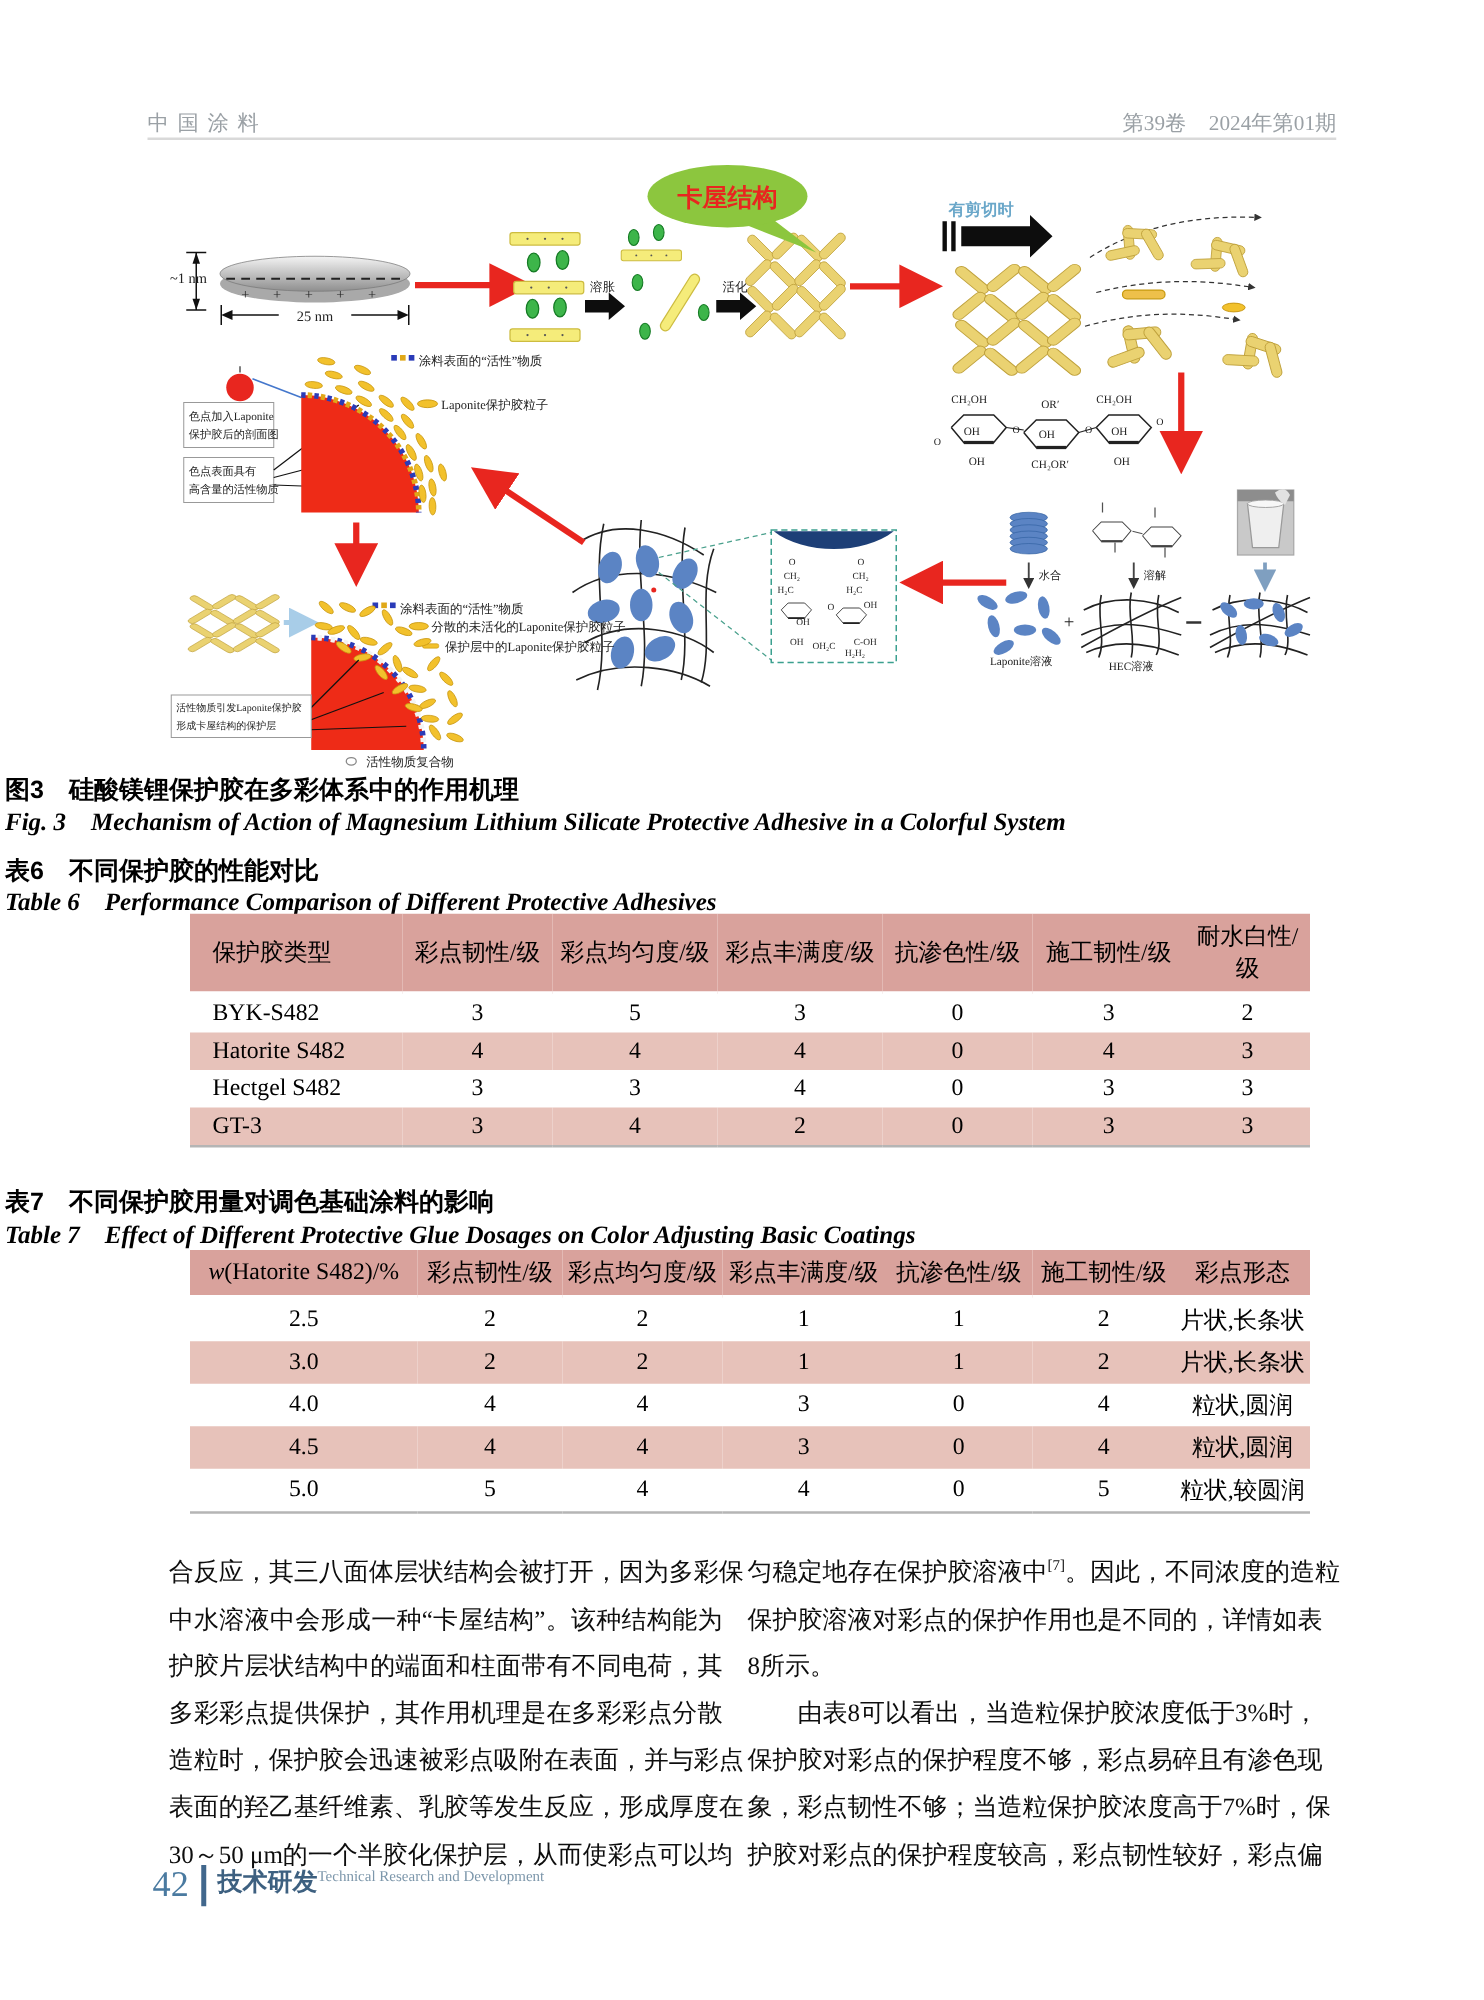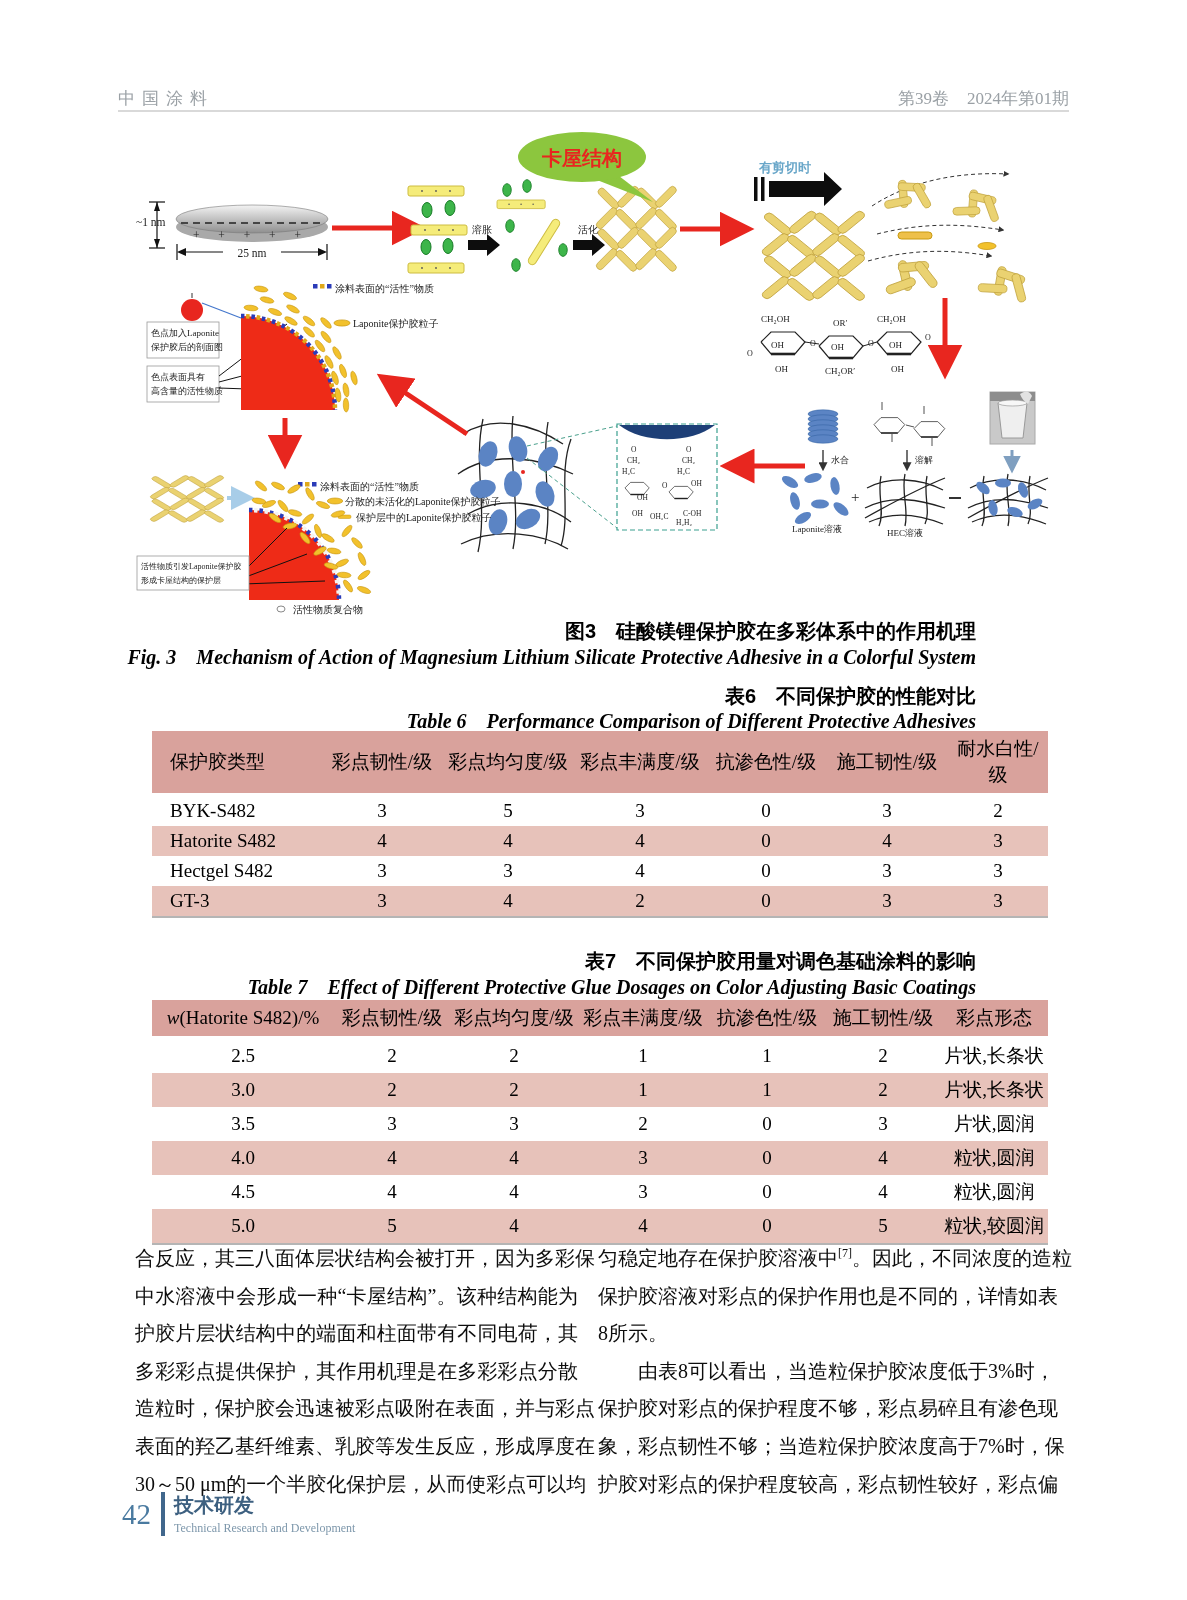--- a/index.html
+++ b/index.html
@@ -16,21 +16,21 @@
   
   .fig{position:absolute;left:135px;top:126px;width:920px;height:494px;}
   .fig svg{display:block;}
   svg text{font-family:"Liberation Serif",serif;fill:#222;}
   .t10{font-size:10px;} .t9{font-size:9px;} .t8{font-size:8px;} .t7{font-size:7.5px;}
   .t11{font-size:11.5px;}
   .bubbleTxt{font-family:"Liberation Sans",sans-serif;font-weight:bold;font-size:20px;fill:#e8261f;}
   .shearTxt{font-family:"Liberation Sans",sans-serif;font-weight:bold;font-size:13px;fill:#6aa7c9;}
   .netline{stroke:#222;stroke-width:1.3;fill:none;}
   
-  .cap{position:absolute;left:16px;width:960px;text-align:right;font-weight:bold;}
+  .cap{position:absolute;left:4px;width:960px;text-align:left;font-weight:bold;}
   .cap.zh{font-family:"Liberation Sans",sans-serif;font-size:20px;color:#000;}
   .cap.en{font-family:"Liberation Serif",serif;font-size:20px;color:#000;font-style:italic;}
   
   table.dtable{position:absolute;left:152px;width:896px;border-collapse:collapse;
       table-layout:fixed;font-size:19px;color:#000000;border-bottom:2px solid #b5b5b5;}
   table.dtable th{background:#d9a29c;font-weight:normal;padding:5px 3px;text-align:center;
       border-bottom:3px solid #ffffff;}
   table.dtable td{padding:4px 3px;text-align:center;}
   table.dtable tbody tr:nth-child(even){background:#e7c2ba;}
   #table6 th:first-child{text-align:left;padding-left:18px;}
@@ -41,21 +41,21 @@
   .col{position:absolute;width:443px;font-size:20px;line-height:37.6px;color:#0d0d0d;}
   .col .line{text-align:justify;text-align-last:justify;white-space:nowrap;}
   .col .line.short{text-align-last:left;}
   .col sup{font-size:12px;line-height:0;}
   .col-left{left:135px;top:1240px;}
   .col-right{left:598px;top:1240px;}
   
   .footer{position:absolute;left:122px;top:1492px;display:flex;align-items:stretch;}
   .pagenum{font-size:29px;color:#4a7aa0;align-self:center;margin-right:10px;}
   .fbar{width:4px;background:#41678c;margin-right:9px;}
-  .fsec{display:flex;flex-direction:column;}
+  .fsec{display:flex;flex-direction:row;}
   .fsec .zh{font-family:"Liberation Sans",sans-serif;font-weight:bold;font-size:20px;color:#3d6080;}
   .fsec .en{font-size:12px;color:#7d97ab;margin-top:2px;}
 </style>
 </head>
 <body>
 
 <div class="hdr">
   <span class="journal">中国涂料</span>
   <span class="issue">
     <span>第39卷</span><span>2024年第01期</span>
@@ -549,29 +549,20 @@
       <tr>
         <td>3.0</td>
         <td>2</td>
         <td>2</td>
         <td>1</td>
         <td>1</td>
         <td>2</td>
         <td>片状,长条状</td>
       </tr>
       <tr>
-        <td>3.5</td>
-        <td>3</td>
-        <td>3</td>
-        <td>2</td>
-        <td>0</td>
-        <td>3</td>
-        <td>片状,圆润</td>
-      </tr>
-      <tr>
         <td>4.0</td>
         <td>4</td>
         <td>4</td>
         <td>3</td>
         <td>0</td>
         <td>4</td>
         <td>粒状,圆润</td>
       </tr>
       <tr>
         <td>4.5</td>

